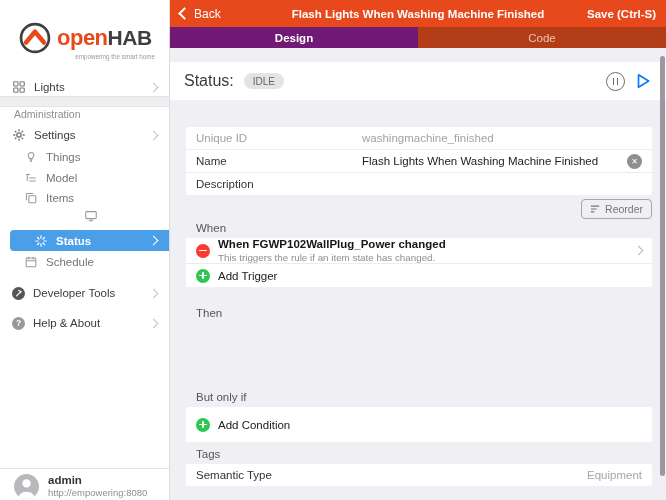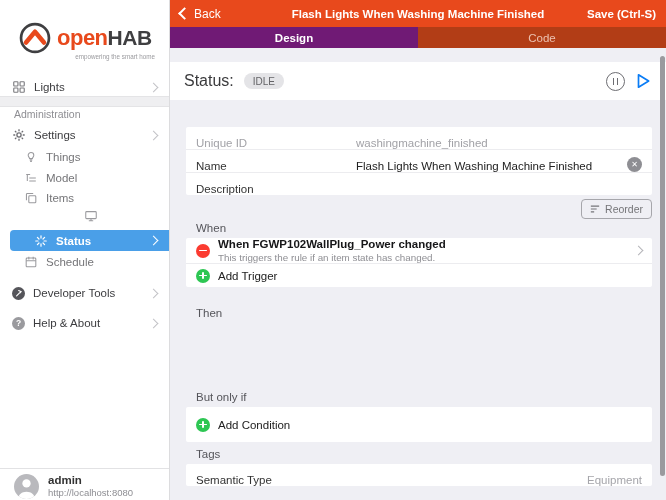--- a/index.html
+++ b/index.html
@@ -57,21 +57,21 @@
   .statusband{position:absolute;left:0;right:0;top:14px;height:38px;background:#fff;
               display:flex;align-items:center;padding:0 14px;box-sizing:border-box;gap:10px;}
   .statuslab{font-size:16px;color:#3a3a3c;}
   .badge{background:#e4e4e7;color:#636366;font-size:10px;padding:2.5px 9px;border-radius:9px;}
   .runctl{margin-left:auto;display:flex;align-items:center;gap:9px;}
   .pausebtn{width:19px;height:19px;border:1.4px solid #6d6d72;border-radius:50%;
             display:flex;align-items:center;justify-content:center;gap:2.5px;box-sizing:border-box;}
   .pausebtn i{width:1.6px;height:7px;background:#6d6d72;}
 
   .card{position:absolute;left:16px;width:466px;background:#fff;border-radius:2px;box-sizing:border-box;}
-  .row{height:22px;display:flex;align-items:flex-end;padding:0 10px;font-size:11.5px;}
+  .row{height:22px;display:flex;align-items:center;padding:0 10px;font-size:11.5px;gap:6px;}
   .card .row + .row{border-top:1px solid #ececef;}
   .flabel{flex:0 0 160px;color:#333;}
   .fvalue{flex:1;color:#222;}
   .dim .flabel,.dim .fvalue{color:#a2a2a7;}
   .clearbtn{width:15px;height:15px;border-radius:50%;background:#8e8e93;color:#fff;
             display:flex;align-items:center;justify-content:center;font-size:8px;flex:0 0 auto;}
   .reorder{position:absolute;top:151px;right:14px;height:18px;border:1px solid #a6a6ab;
            border-radius:4px;display:flex;align-items:center;gap:5px;padding:0 8px;
            font-size:10.5px;color:#757578;background:transparent;}
   .sec-title{position:absolute;left:26px;font-size:11.5px;color:#55555a;}
@@ -202,21 +202,21 @@
     <div class="divider-bottom"></div>
     <div class="userblk">
       <span class="avatar">
         <svg width="25" height="25" viewBox="0 0 24 24">
           <circle cx="12" cy="9" r="4" fill="#fff"></circle>
           <path d="M4 24c0-4.4 3.6-7 8-7s8 2.6 8 7z" fill="#fff"></path>
         </svg>
       </span>
       <span>
         <div class="uname">admin</div>
-        <div class="uurl">http://localhost:8080</div>
+        <div class="uurl">http://empowering:8080</div>
       </span>
     </div>
   </div>
 
   <div class="topbar">
     <span class="tb-title">Flash Lights When Washing Machine Finished</span>
     <span class="back">
       <span class="chev-left"></span>
       <span>Back</span>
     </span>

